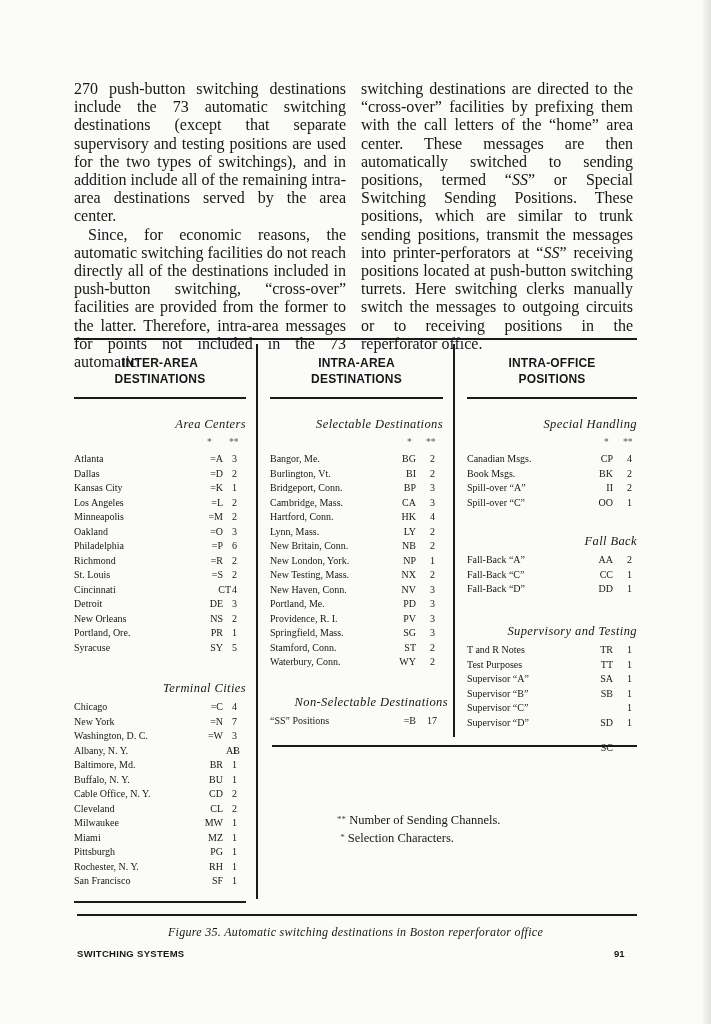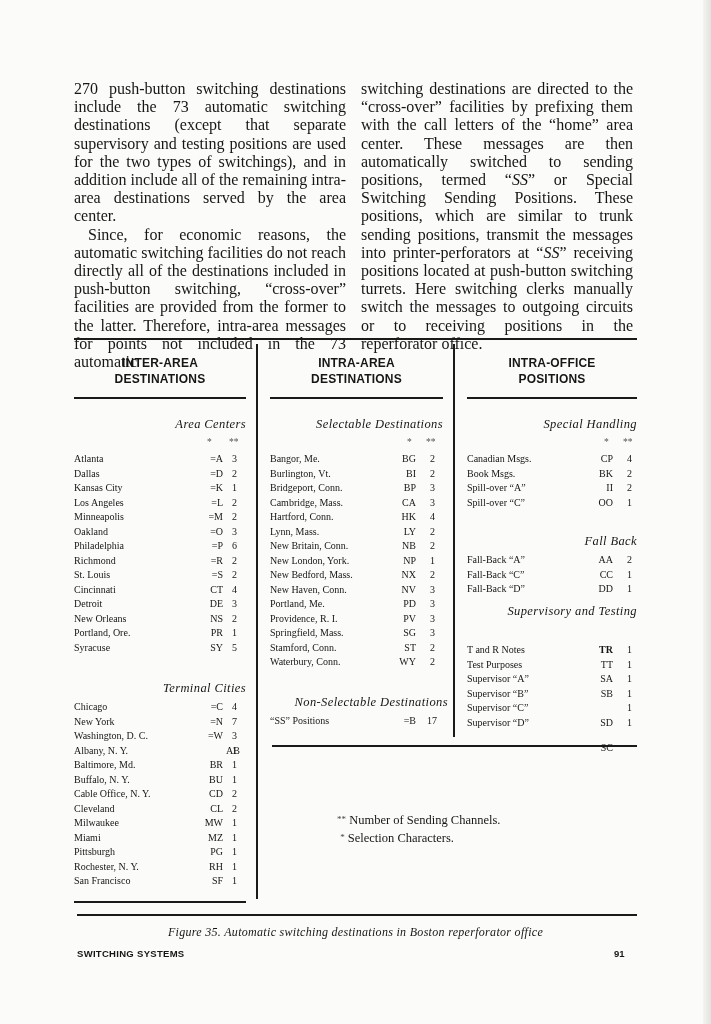--- a/index.html
+++ b/index.html
@@ -77,21 +77,21 @@
   <div>INTRA-OFFICE</div>
   <div>POSITIONS</div>
 </div>
 
 <div class="subhead" style="left:74px; top:417px; width:172px;">Area Centers</div>
 <div class="subhead" style="left:270px; top:417px; width:173px;">Selectable Destinations</div>
 <div class="subhead" style="left:467px; top:417px; width:170px;">Special Handling</div>
 <div class="subhead" style="left:74px; top:681px; width:172px;">Terminal Cities</div>
 <div class="subhead" style="left:266px; top:695px; width:182px;">Non-Selectable Destinations</div>
 <div class="subhead" style="left:467px; top:534px; width:170px;">Fall Back</div>
-<div class="subhead" style="left:467px; top:604px; width:170px;">Supervisory and Testing</div>
+<div class="subhead" style="left:467px; top:624px; width:170px;">Supervisory and Testing</div>
 
 <div class="stars" style="left:74px; top:437px; width:172px;">
   <span style="left:133px;">*</span>
   <span style="left:155px;">**</span>
 </div>
 <div class="stars" style="left:270px; top:437px; width:173px;">
   <span style="left:137px;">*</span>
   <span style="left:156px;">**</span>
 </div>
 <div class="stars" style="left:467px; top:437px; width:170px;">
@@ -140,21 +140,21 @@
       <span class="cd" style="right: 23px;">=R</span>
       <span class="ch" style="right: 9px;">2</span>
     </div>
     <div class="row">
       <span class="nm">St. Louis</span>
       <span class="cd" style="right: 23px;">=S</span>
       <span class="ch" style="right: 9px;">2</span>
     </div>
     <div class="row">
       <span class="nm">Cincinnati</span>
-      <span class="cd" style="right: 23px;">CT</span>
+      <span class="cd" style="right: 15px;">CT</span>
       <span class="ch" style="right: 9px;">4</span>
     </div>
     <div class="row">
       <span class="nm">Detroit</span>
       <span class="cd" style="right: 23px;">DE</span>
       <span class="ch" style="right: 9px;">3</span>
     </div>
     <div class="row">
       <span class="nm">New Orleans</span>
       <span class="cd" style="right: 23px;">NS</span>
@@ -273,21 +273,21 @@
       <span class="nm">New Britain, Conn.</span>
       <span class="cd" style="right: 27px;">NB</span>
       <span class="ch" style="right: 8px;">2</span>
     </div>
     <div class="row">
       <span class="nm">New London, York.</span>
       <span class="cd" style="right: 27px;">NP</span>
       <span class="ch" style="right: 8px;">1</span>
     </div>
     <div class="row">
-      <span class="nm">New Bedford, Mass.</span>
+      <span class="nm">New Testing, Mass.</span>
       <span class="cd" style="right: 27px;">NX</span>
       <span class="ch" style="right: 8px;">2</span>
     </div>
     <div class="row">
       <span class="nm">New Haven, Conn.</span>
       <span class="cd" style="right: 27px;">NV</span>
       <span class="ch" style="right: 8px;">3</span>
     </div>
     <div class="row">
       <span class="nm">Portland, Me.</span>
@@ -357,21 +357,21 @@
     </div>
     <div class="row">
       <span class="nm">Fall-Back “D”</span>
       <span class="cd" style="right: 24px;">DD</span>
       <span class="ch" style="right: 5px;">1</span>
     </div>
   </div>
 <div class="rows" style="left:467px; top:643px; width:170px;">
     <div class="row">
       <span class="nm">T and R Notes</span>
-      <span class="cd" style="right: 24px; font-weight: bold;">TR</span>
+      <span class="cd" style="right: 24px;">TR</span>
       <span class="ch" style="right: 5px;">1</span>
     </div>
     <div class="row">
       <span class="nm">Test Purposes</span>
       <span class="cd" style="right: 24px;">TT</span>
       <span class="ch" style="right: 5px;">1</span>
     </div>
     <div class="row">
       <span class="nm">Supervisor “A”</span>
       <span class="cd" style="right: 24px;">SA</span>

